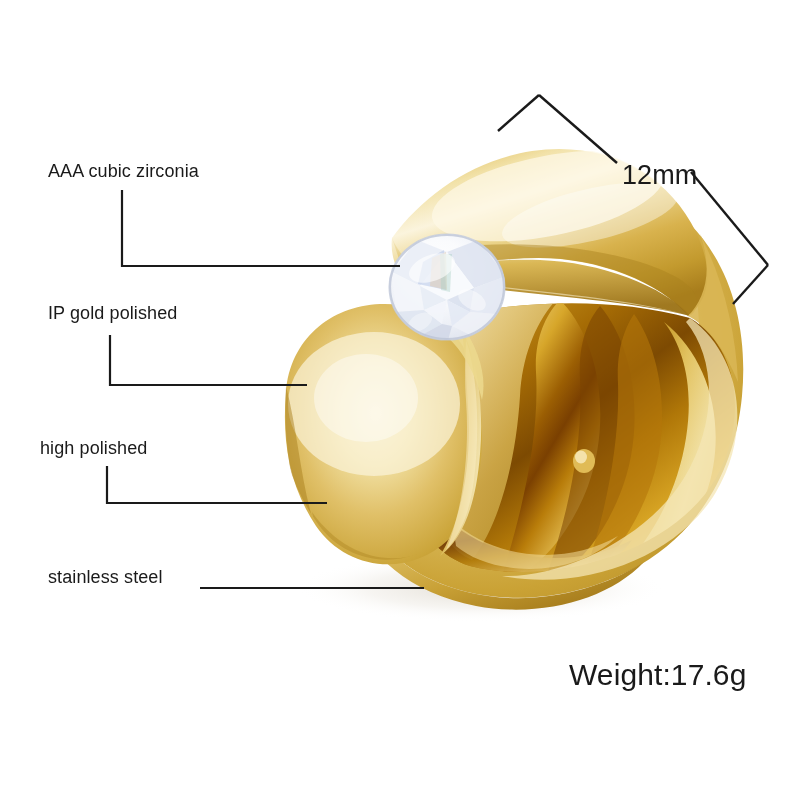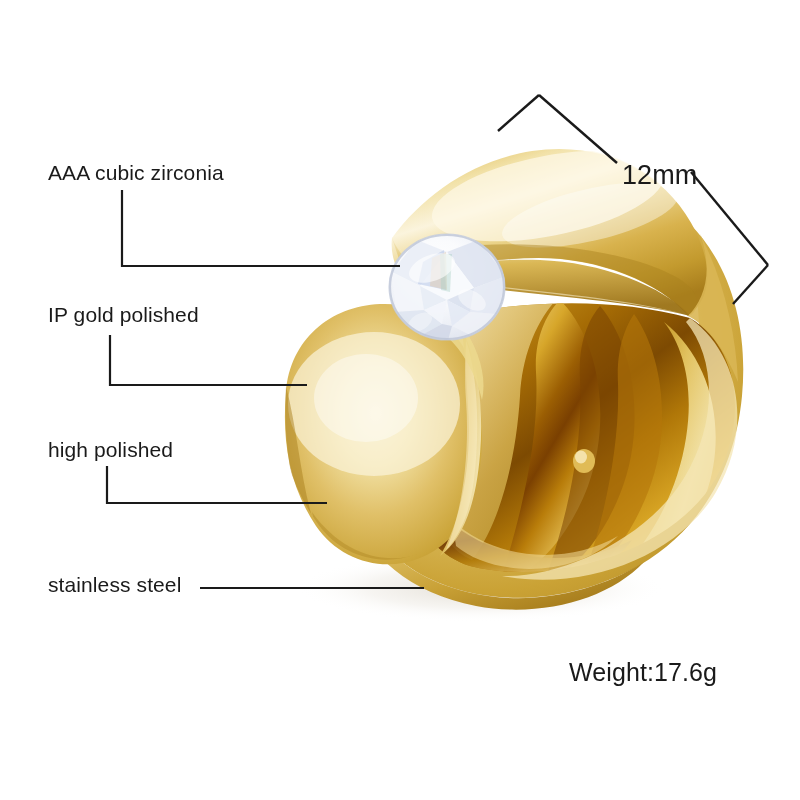--- a/index.html
+++ b/index.html
@@ -14,31 +14,31 @@
   #canvas {
     position: relative;
     width: 800px;
     height: 800px;
     background: #ffffff;
     overflow: hidden;
   }
   .annot-label {
     position: absolute;
     color: #1a1a1a;
-    font-size: 21px;
+    font-size: 18px;
     font-family: "Liberation Sans", sans-serif;
     white-space: nowrap;
     letter-spacing: 0.1px;
   }
   #lbl-cz      { left: 48px;  top: 161px; }
   #lbl-ip      { left: 48px;  top: 303px; }
-  #lbl-hp      { left: 48px;  top: 438px; }
-  #lbl-ss      { left: 48px;  top: 567px; margin-top: 6px; }
+  #lbl-hp      { left: 40px;  top: 438px; }
+  #lbl-ss      { left: 48px;  top: 567px; }
   #lbl-dim     { left: 622px; top: 160px; font-size: 27px; }
-  #lbl-weight  { left: 569px; top: 658px; font-size: 25px; }
+  #lbl-weight  { left: 569px; top: 658px; font-size: 30px; }
 
   
   #ring-art {
     position: absolute;
     left: 0; top: 0;
     width: 800px; height: 800px;
   }
 </style>
 </head>
 <body>

